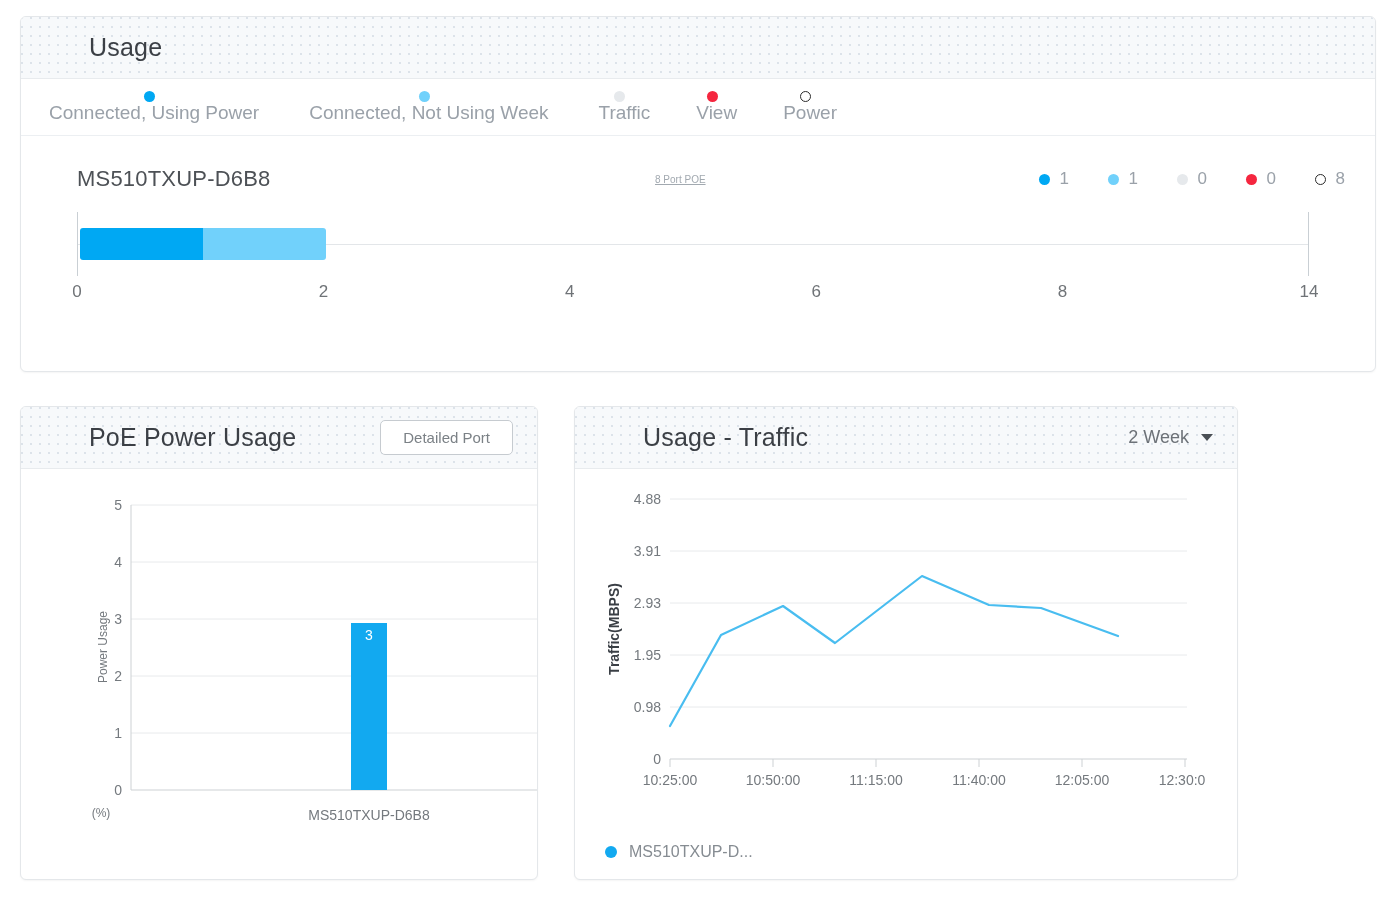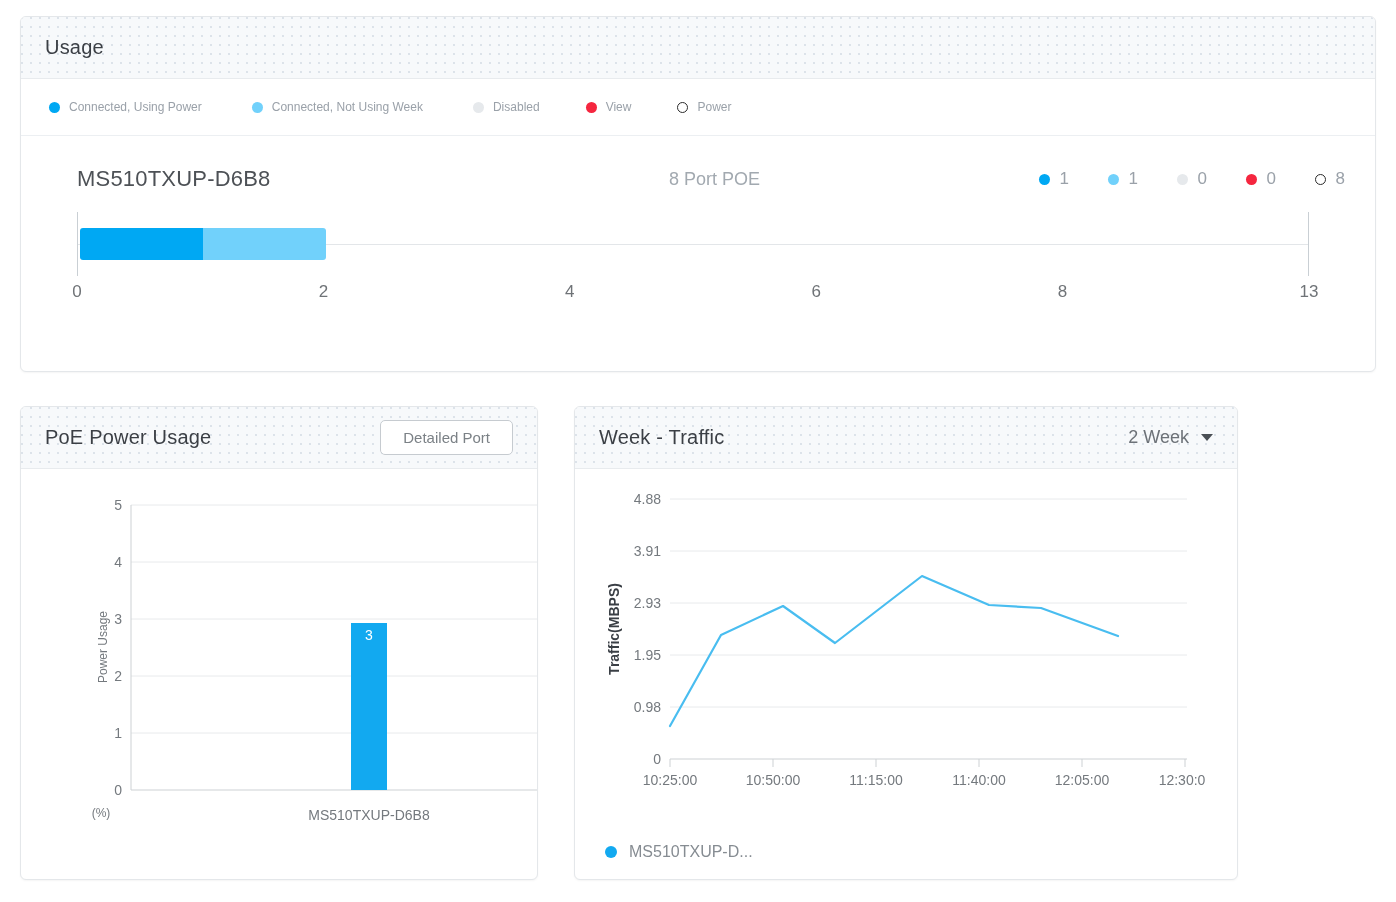--- a/index.html
+++ b/index.html
@@ -39,44 +39,46 @@
     align-items: center;
     justify-content: space-between;
     padding: 0 24px;
     background-color: #f7f9fb;
     background-image:
       radial-gradient(circle at 1px 1px, rgba(160,175,195,0.30) 1px, transparent 1px);
     background-size: 9px 9px;
     border-bottom: 1px solid #e8ebee;
   }
   .panel-title {
-    font-size: 20px;
+    font-size: 25px;
     font-weight: 400;
     color: #3b3f45;
     letter-spacing: .2px;
+    margin-left: 44px;
   }
 
   
   #usage-panel { height: 356px; }
 
   .legend-row {
     height: 56px;
     display: flex;
     align-items: center;
     padding: 0 28px;
     border-bottom: 1px solid #eceff2;
     gap: 0px;
   }
   .legend-item {
     display: flex;
     align-items: center;
     margin-right: 28px;
-    font-size: 12px;
+    font-size: 19px;
     color: #9aa1a9;
     white-space: nowrap;
+    flex-direction: column;
   }
   .legend-dot {
     width: 11px;
     height: 11px;
     border-radius: 50%;
     margin-right: 9px;
     flex: none;
   }
   .legend-dot.hollow {
     background: #ffffff !important;
@@ -93,23 +95,24 @@
     position: relative;
     height: 34px;
   }
   .device-name {
     font-size: 22px;
     color: #4d5156;
     letter-spacing: .2px;
   }
   .device-type {
     position: absolute;
-    left: 592px;
-    font-size: 18px;
+    left: 578px;
+    font-size: 10px;
     color: #a2a9b0;
+    text-decoration: underline;
   }
   .device-counts {
     position: absolute;
     right: 0px;
     display: flex;
     align-items: center;
     gap: 0;
   }
   .count-item {
     display: flex;
@@ -255,21 +258,21 @@
       <div class="legend-item">
         <span class="legend-dot" style="background:#00a8f3"></span>
         <span>Connected, Using Power</span>
       </div>
       <div class="legend-item" style="margin-left:22px">
         <span class="legend-dot" style="background:#71d1fb"></span>
         <span>Connected, Not Using Week</span>
       </div>
       <div class="legend-item" style="margin-left:22px">
         <span class="legend-dot" style="background:#e6e9ec"></span>
-        <span>Disabled</span>
+        <span>Traffic</span>
       </div>
       <div class="legend-item" style="margin-left:18px">
         <span class="legend-dot" style="background:#f5263f"></span>
         <span>View</span>
       </div>
       <div class="legend-item" style="margin-left:18px">
         <span class="legend-dot hollow"></span>
         <span>Power</span>
       </div>
     </div>
@@ -328,21 +331,21 @@
           <span class="usage-tick" style="left:60%">
             <span class="tick-dot"></span>
             <span class="tick-label">6</span>
           </span>
           <span class="usage-tick" style="left:80%">
             <span class="tick-dot"></span>
             <span class="tick-label">8</span>
           </span>
           <span class="usage-tick" style="left:100%">
             <span class="tick-dot"></span>
-            <span class="tick-label">13</span>
+            <span class="tick-label">14</span>
           </span>
         </div>
       </div>
     </div>
   </section>
 
   <div class="bottom-row">
 
     <section class="panel" id="poe-panel">
       <div class="panel-header">
@@ -374,21 +377,21 @@
           <rect x="330" y="154" width="36" height="167" fill="#12a9f0"></rect>
           <text class="bar-label" x="348" y="171" text-anchor="middle">3</text>
 
           <text class="ax-text" x="348" y="351" text-anchor="middle">MS510TXUP-D6B8</text>
         </svg>
       </div>
     </section>
 
     <section class="panel" id="wired-panel">
       <div class="panel-header">
-        <span class="panel-title">Week - Traffic</span>
+        <span class="panel-title">Usage - Traffic</span>
         <span class="period-select">
           <span>2 Week</span>
           <span class="caret"></span>
         </span>
       </div>
       <div class="panel-body">
         <svg width="664" height="410" viewBox="0 0 664 410">
 
           <line class="grid-line" x1="95" y1="30" x2="612" y2="30"></line>
           <line class="grid-line" x1="95" y1="82" x2="612" y2="82"></line>

